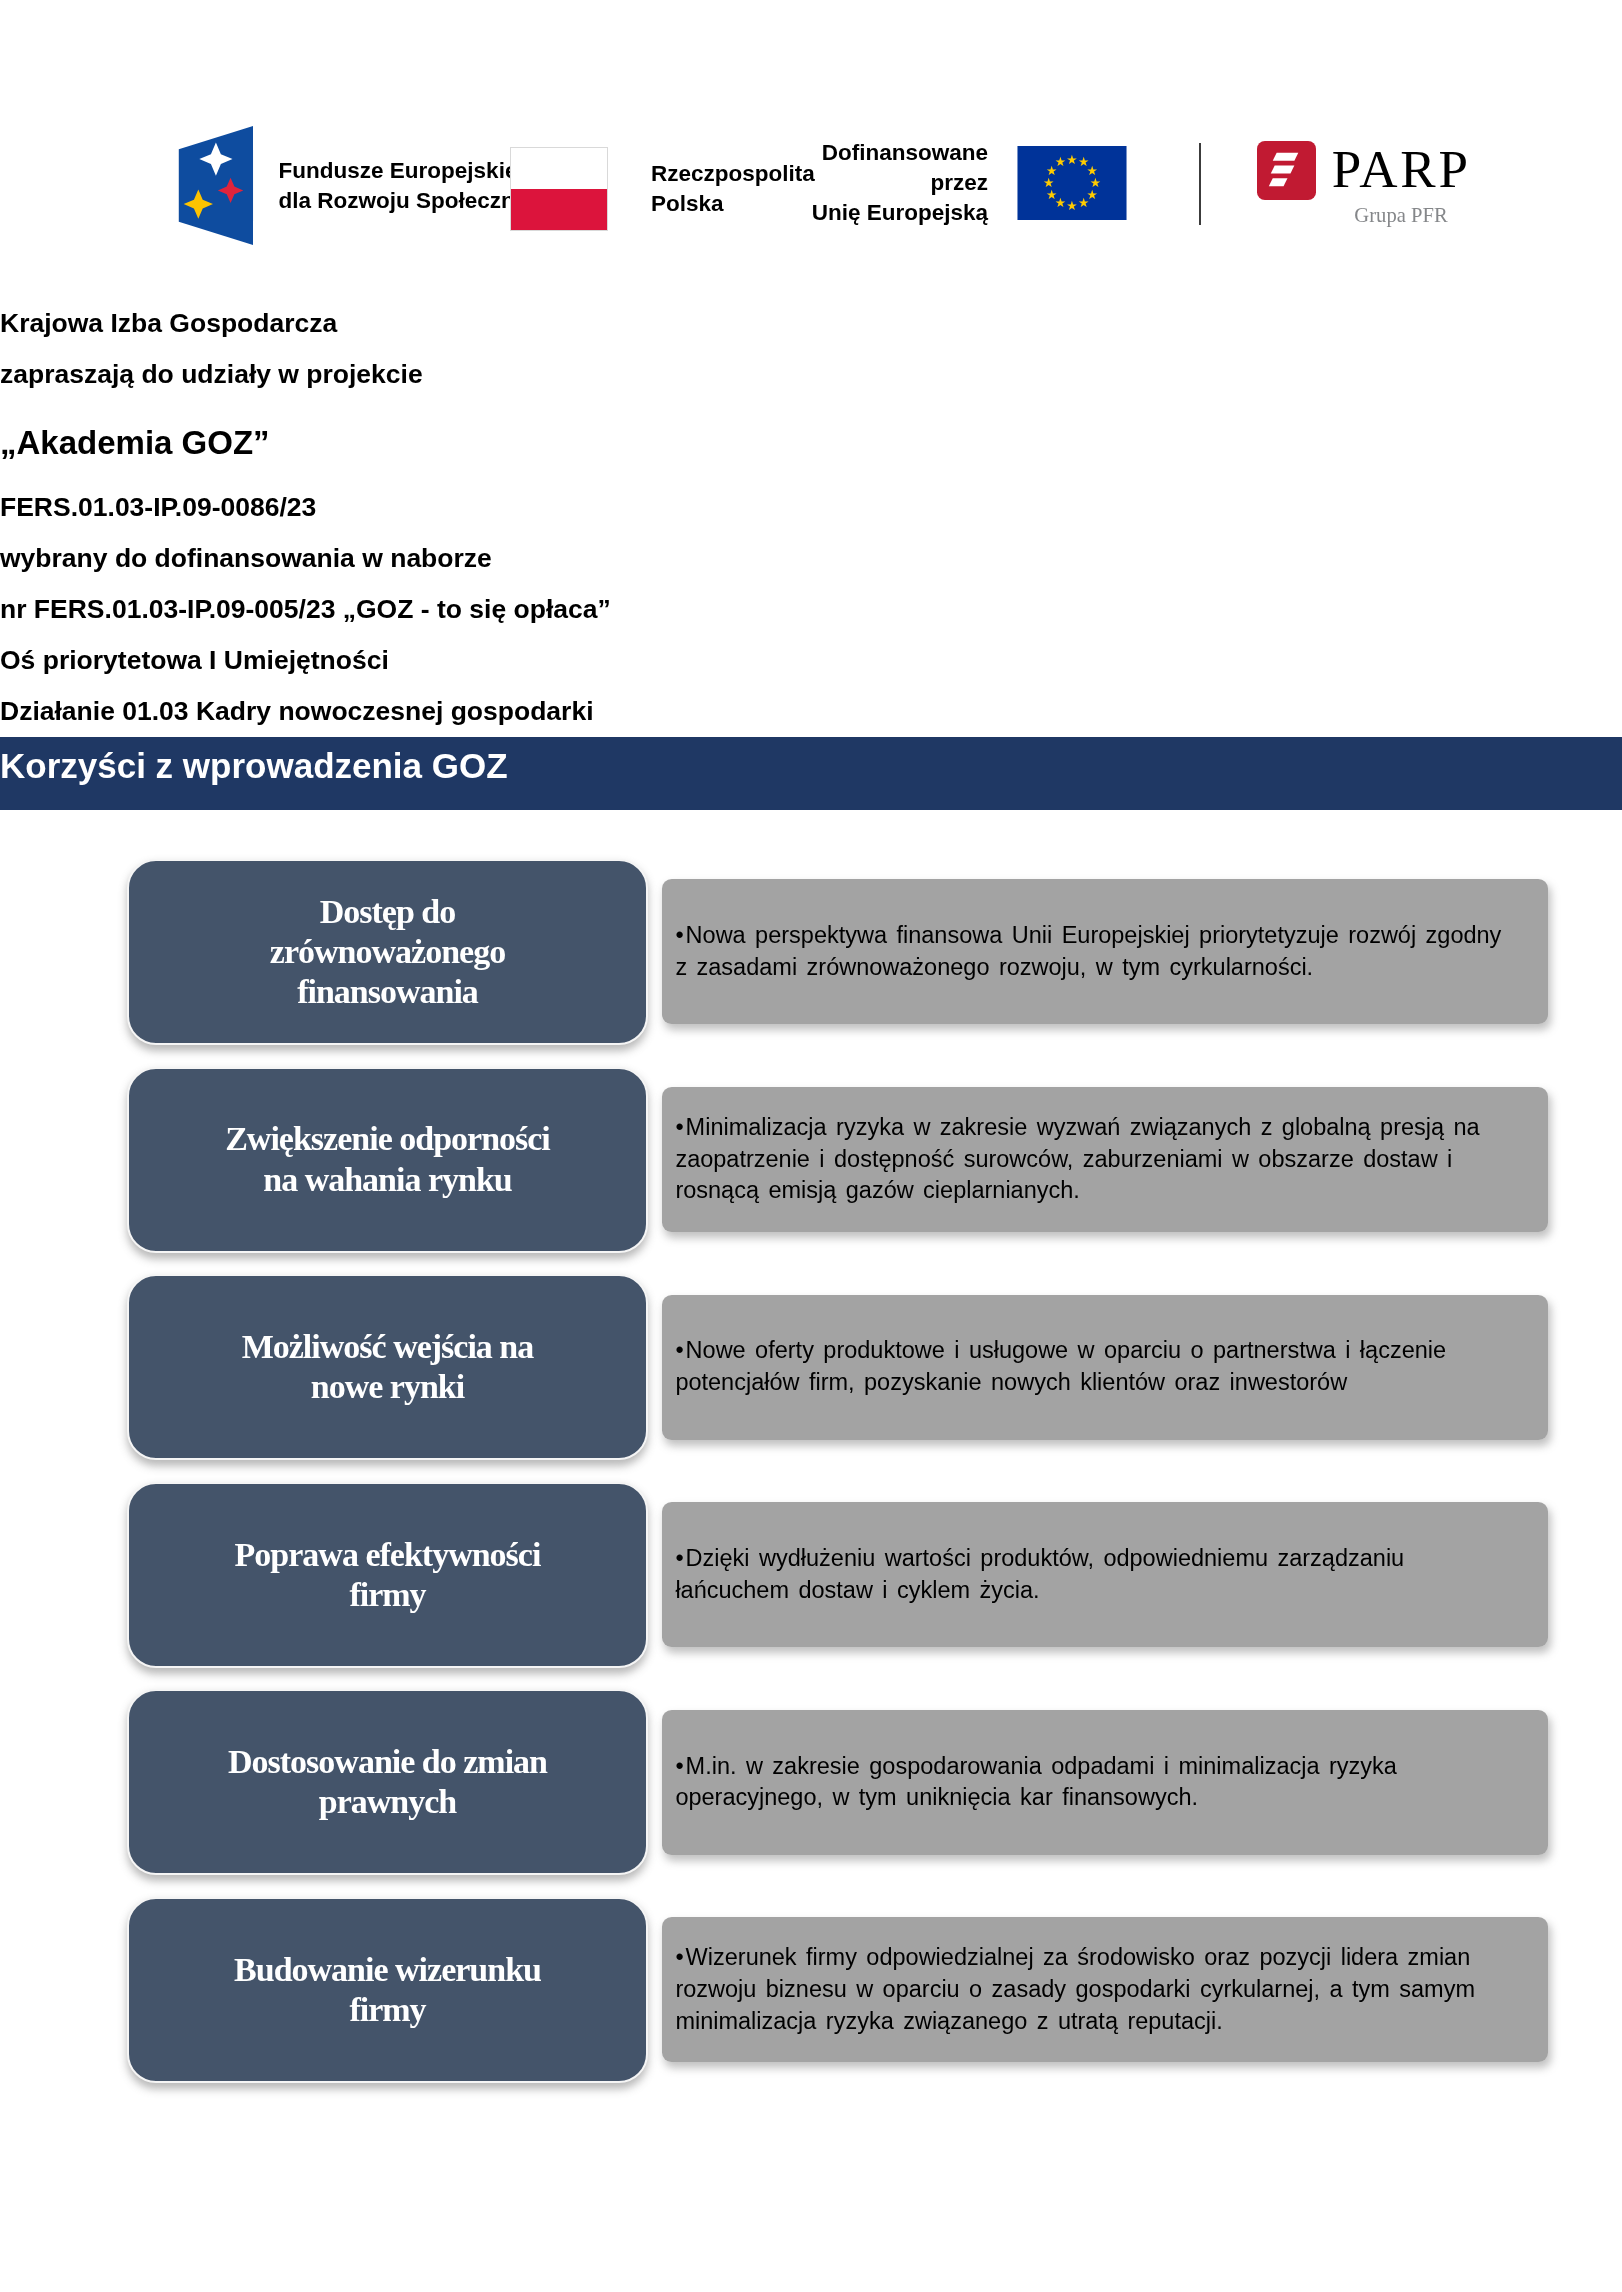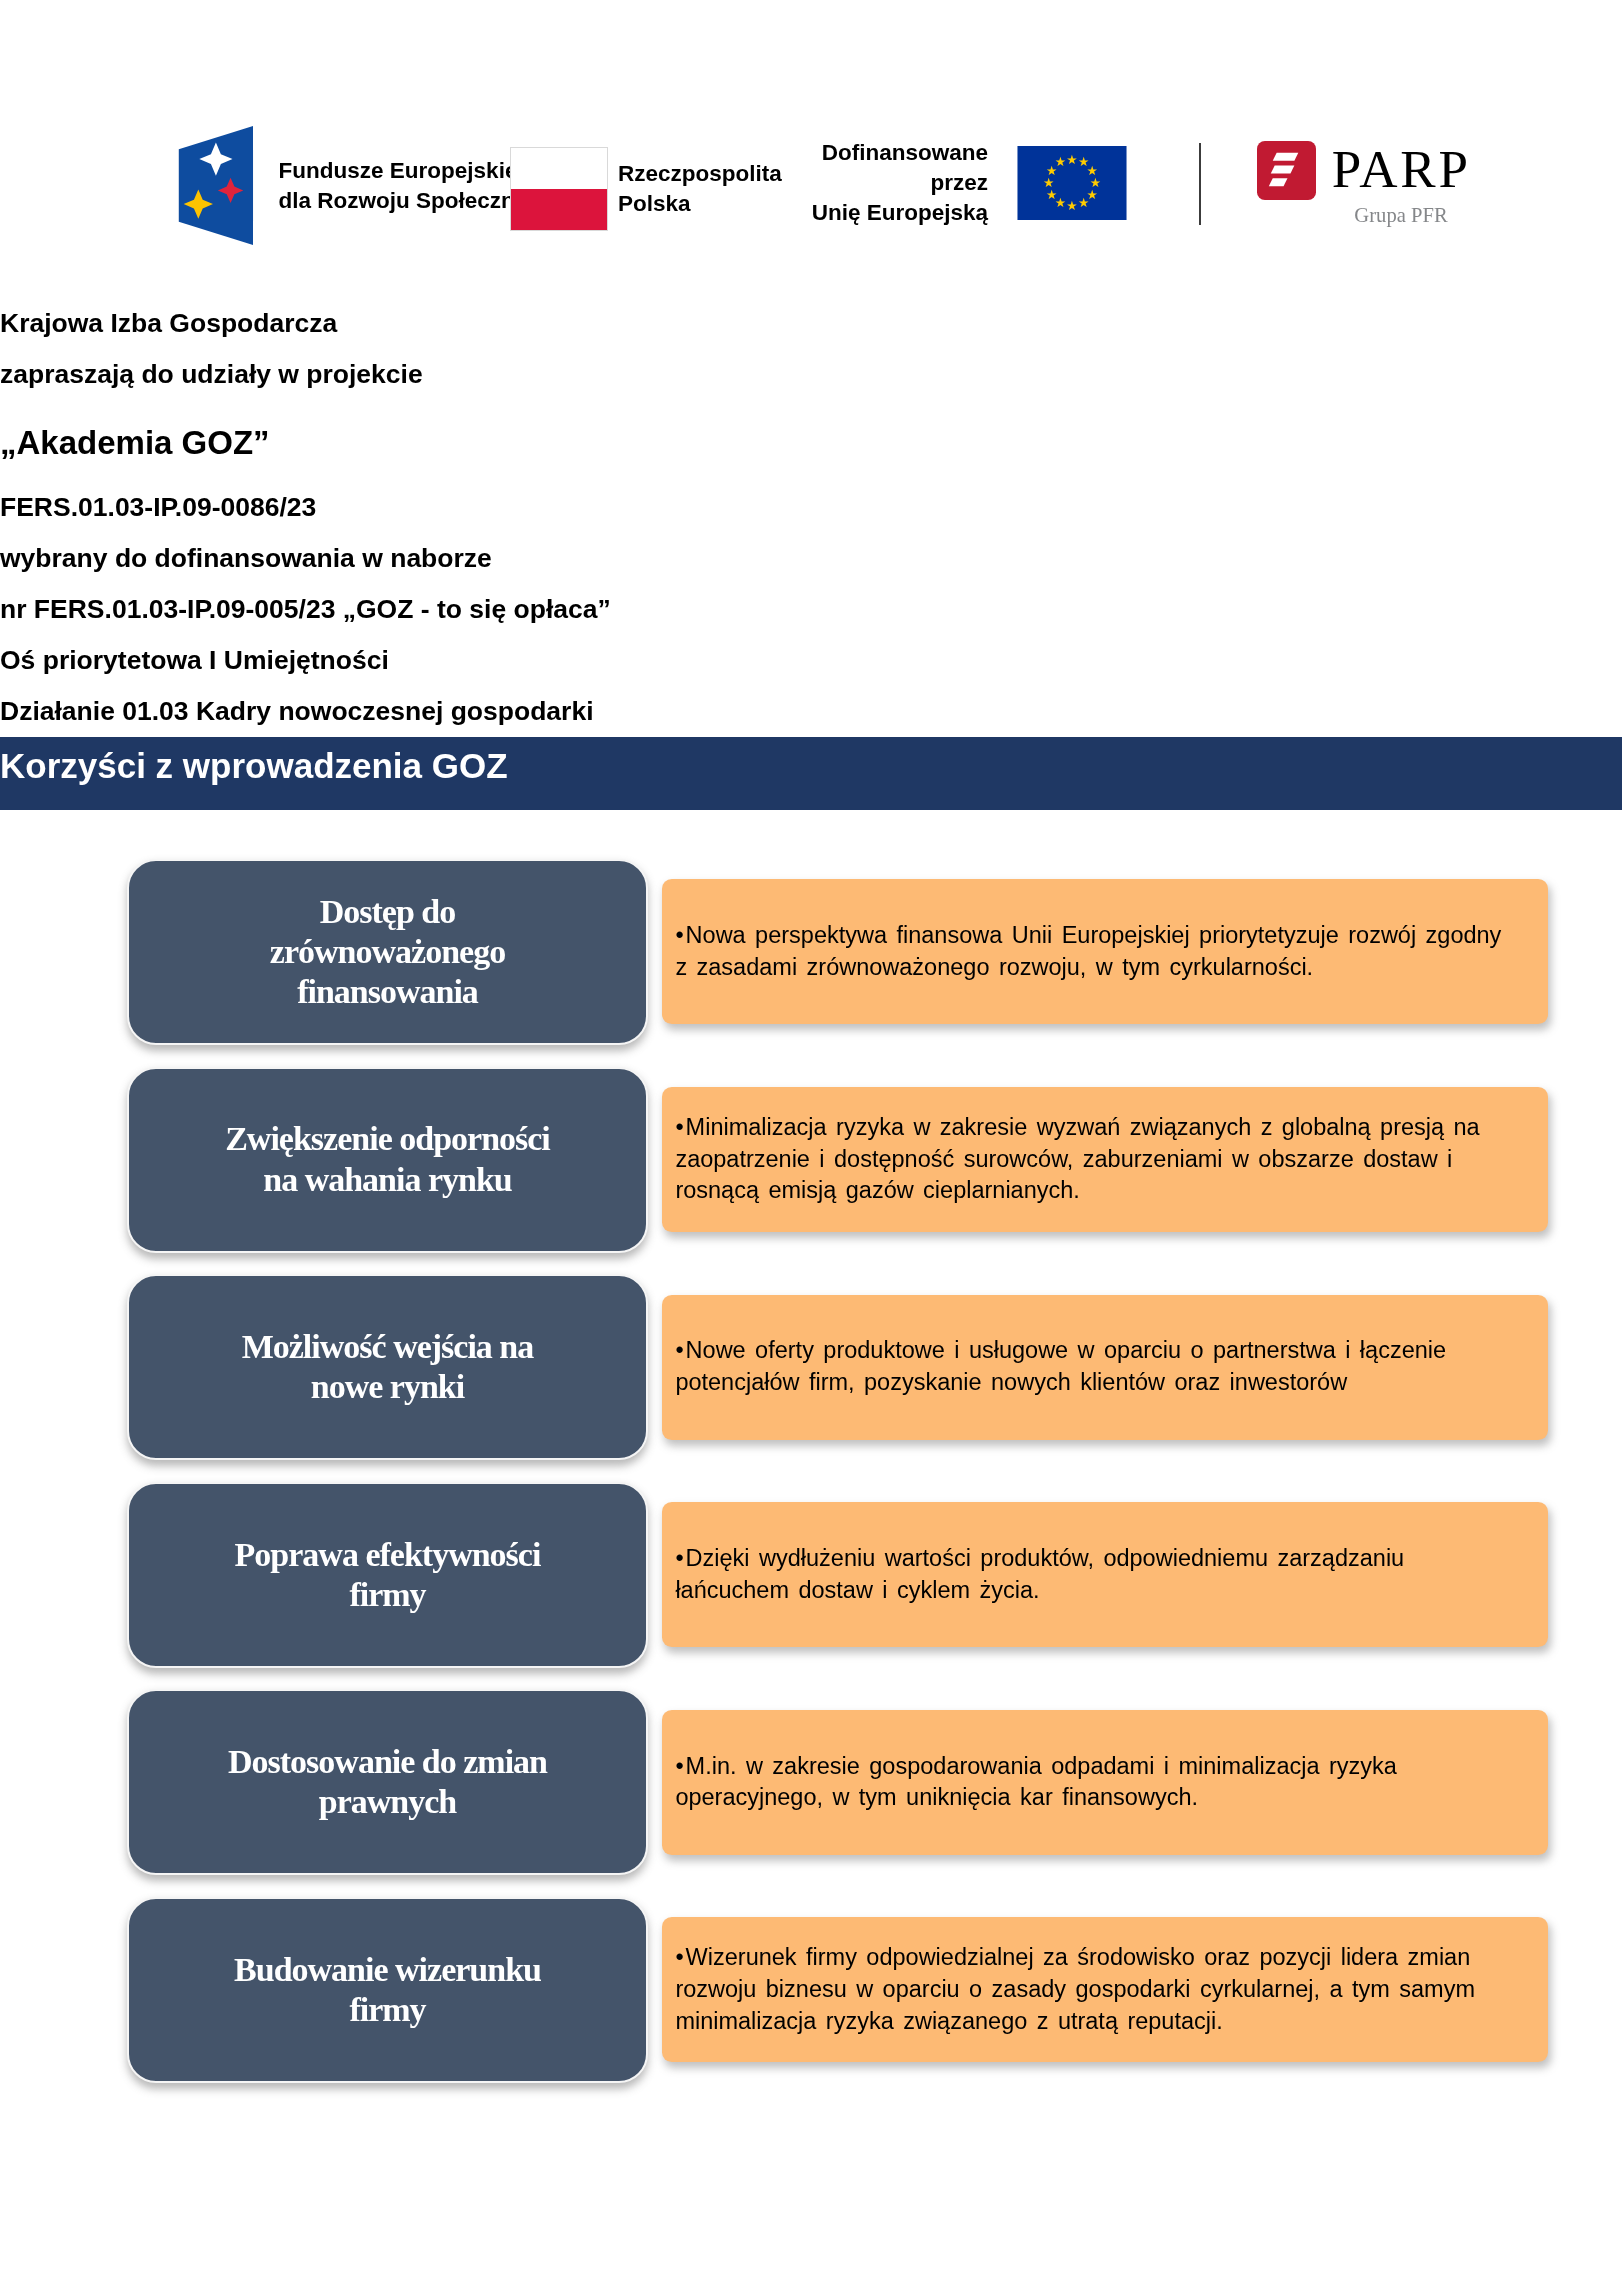--- a/index.html
+++ b/index.html
@@ -5,21 +5,21 @@
   html,body{margin:0;padding:0;}
   body{
     width:1622px;height:2293px;position:relative;overflow:hidden;
     background:#ffffff;color:#000;
     font-family:"Liberation Sans", sans-serif;
   }
   
   .header{position:relative;height:274px;}
   .fe-logo{position:absolute;left:165px;top:122px;display:flex;align-items:center;gap:19.6px;}
   .logo-label{font-size:22.5px;font-weight:bold;line-height:30px;color:#000;}
-  .pl-block{position:absolute;left:510px;top:147px;display:flex;align-items:center;gap:10px;}
+  .pl-block{position:absolute;left:510px;top:147px;display:flex;align-items:center;gap:43px;}
   .pl-flag{width:98px;height:84px;border:1px solid #d9d9d9;box-sizing:border-box;}
   .pl-flag .w{height:50%;background:#ffffff;}
   .pl-flag .r{height:50%;background:#dc143c;}
   .eu-block{position:absolute;left:806px;top:138px;display:flex;align-items:center;gap:29px;}
   .eu-text{text-align:right;width:182px;}
   .hdr-divider{position:absolute;left:1199px;top:143px;width:2px;height:82px;background:#3c3c3c;}
   .parp-block{position:absolute;left:1257px;top:141px;}
   .parp-top{display:flex;align-items:flex-start;gap:15.7px;}
   .parp-name{font-family:"Liberation Serif", serif;font-size:53px;line-height:57px;color:#000000;letter-spacing:2.9px;}
   .parp-sub{font-family:"Liberation Serif", serif;font-size:20.6px;color:#85878a;text-align:center;margin-left:74px;margin-top:3.9px;}
@@ -37,21 +37,21 @@
     background:#44546a;border:2px solid #f5f5f5;border-radius:29px;
     box-shadow:0 5.9px 8.8px rgba(100,100,100,.45);
     display:flex;align-items:center;justify-content:center;font-family:Liberation Serif, serif;
   }
   .title-box span{
     color:#ffffff;font-weight:bold;font-size:34px;line-height:1.18;
     letter-spacing:-1px;text-align:center;white-space:pre-line;padding:0 19.6px;
   }
   .desc-box{
     flex:1;min-height:145px;box-sizing:border-box;
-    background:#fdba74;border-radius:9.8px;
+    background:#a3a3a3;border-radius:9.8px;
     box-shadow:2.9px 5.9px 8.8px rgba(100,100,100,.4);
     display:flex;align-items:center;padding:15.7px 29px 15.7px 13.7px;
   }
   .desc-box p{margin:0;font-size:23.5px;line-height:1.35;color:#000;word-spacing:2.9px;}
   .bullet{margin-right:2px;}
 </style>
 </head>
 <body>
 
 <div class="header">

